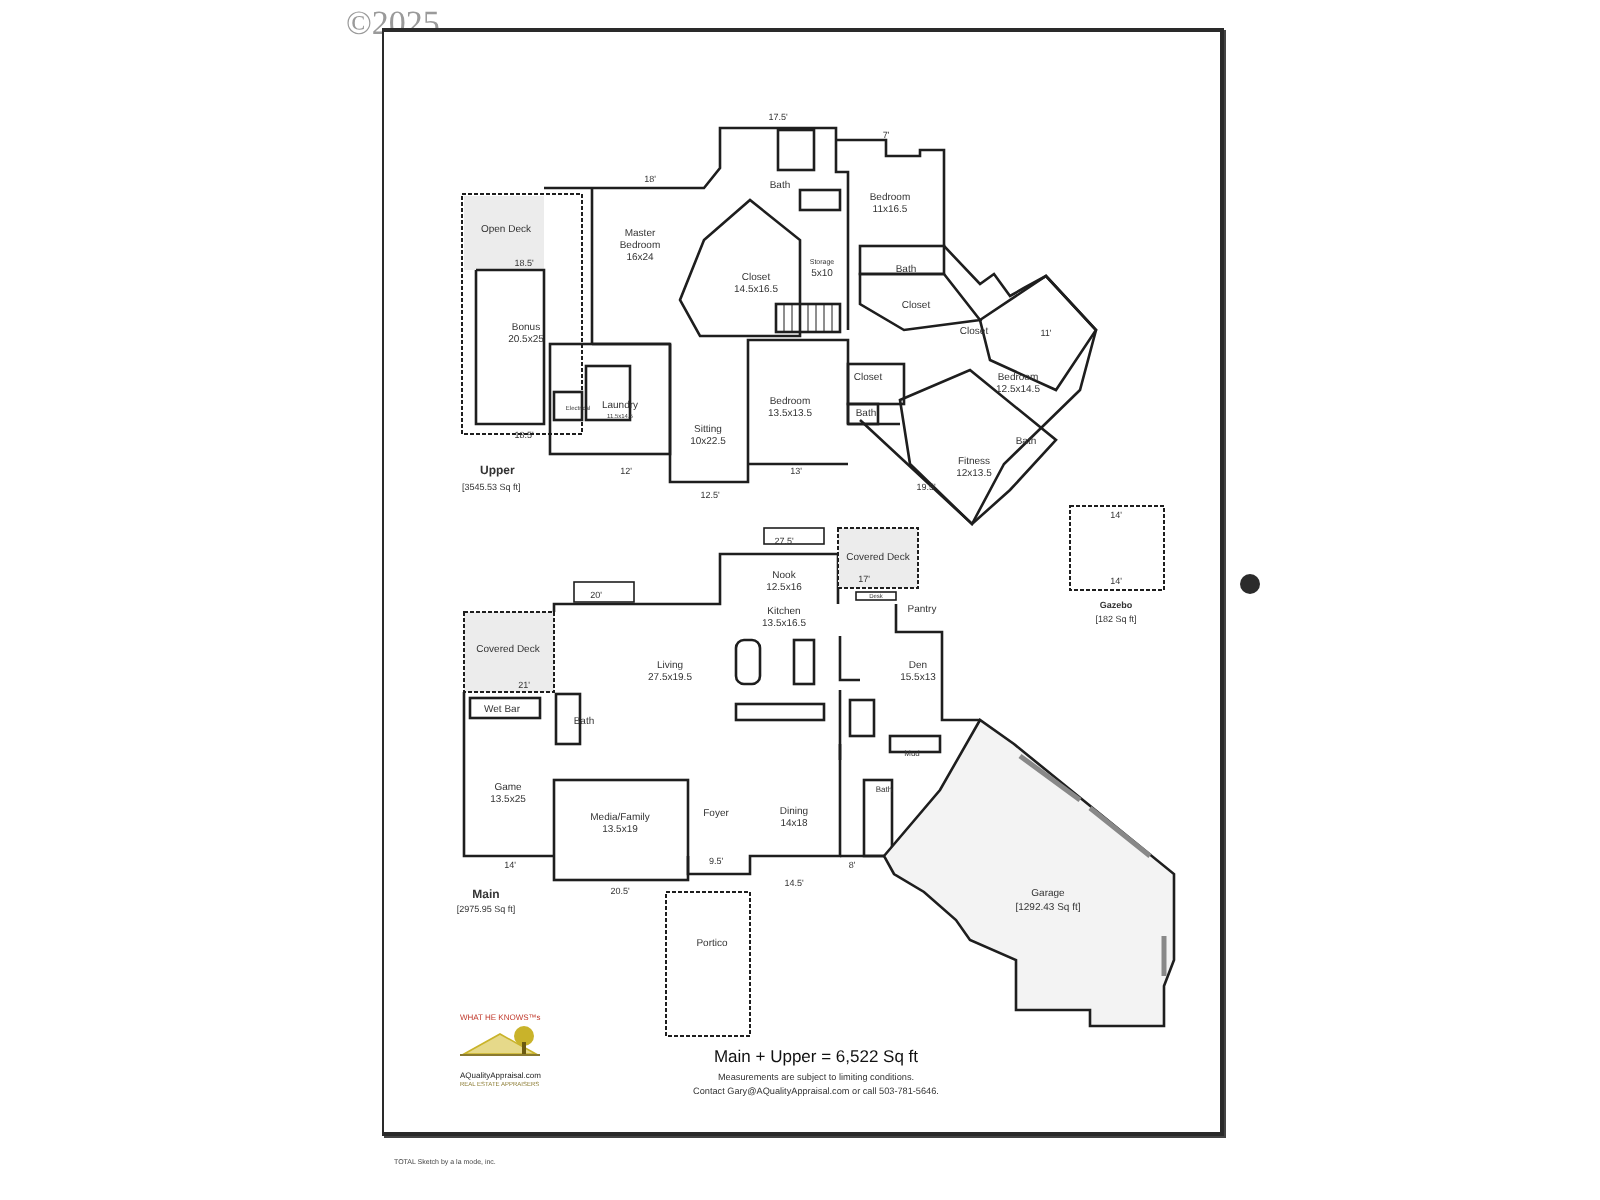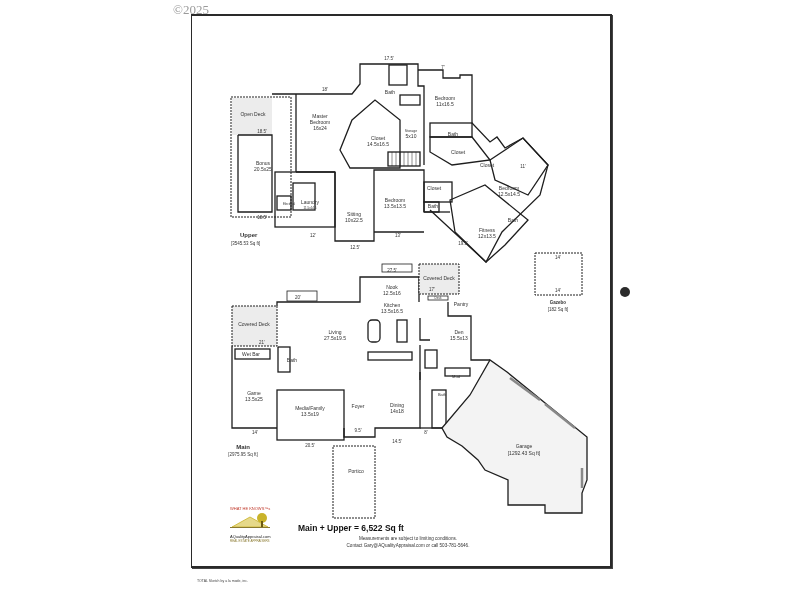--- a/index.html
+++ b/index.html
@@ -1,27 +1,27 @@
 <!DOCTYPE html>
 <html><head>
 <meta charset="utf-8">
 <style>
   html, body { margin: 0; padding: 0; background: #ffffff; }
   body { width: 800px; height: 600px; position: relative; overflow: hidden; font-family: "Liberation Sans", sans-serif; }
-  .copyright { position: absolute; left: 173px; top: 2px; font-family: "Liberation Serif", serif; font-size: 13px; color: #9a9a9a; letter-spacing: 0px; }
+  .copyright { position: absolute; left: 173px; top: 2px; font-family: "Liberation Serif", serif; font-size: 17px; color: #9a9a9a; letter-spacing: 0px; }
   .page-frame { position: absolute; left: 191px; top: 14px; width: 418px; height: 550px; border: 2px solid #2a2a2a; border-left-width: 1.5px; box-shadow: 1px 1px 0 #444; background: #fff; }
   svg.plan { position: absolute; left: 0; top: 0; }
   .dot-marker { position: absolute; left: 620px; top: 287px; width: 10px; height: 10px; border-radius: 50%; background: #2b2b2b; }
   .lbl { font-family: "Liberation Sans", sans-serif; fill: #333; }
   .logo { position: absolute; left: 230px; top: 506px; width: 55px; height: 48px; }
   .logo-top { font-size: 4px; color: #c0392b; font-family: "Liberation Sans", sans-serif; white-space: nowrap; }
   .logo-site { font-size: 4px; color: #222; font-family: "Liberation Sans", sans-serif; margin-top: 1px; white-space: nowrap; }
   .logo-sub { font-size: 3px; color: #8a7a30; font-family: "Liberation Sans", sans-serif; white-space: nowrap; }
   .footer-credit { position: absolute; left: 197px; top: 579px; font-size: 3.5px; color: #444; }
-  .total { position: absolute; left: 298px; top: 523px; width: 220px; text-align: left; font-weight: bold; font-size: 8.5px; color: #111; }
+  .total { position: absolute; left: 298px; top: 523px; width: 220px; text-align: center; font-weight: normal; font-size: 8.5px; color: #111; }
   .note { position: absolute; left: 280px; top: 536px; width: 256px; text-align: center; font-size: 4.6px; color: #333; line-height: 6.5px; }
 </style>
 </head>
 <body>
 
 <div class="copyright">©2025</div>
 <div class="page-frame"></div>
 <div class="dot-marker"></div>
 
 <svg class="plan" width="800" height="600" viewBox="0 0 800 600">

